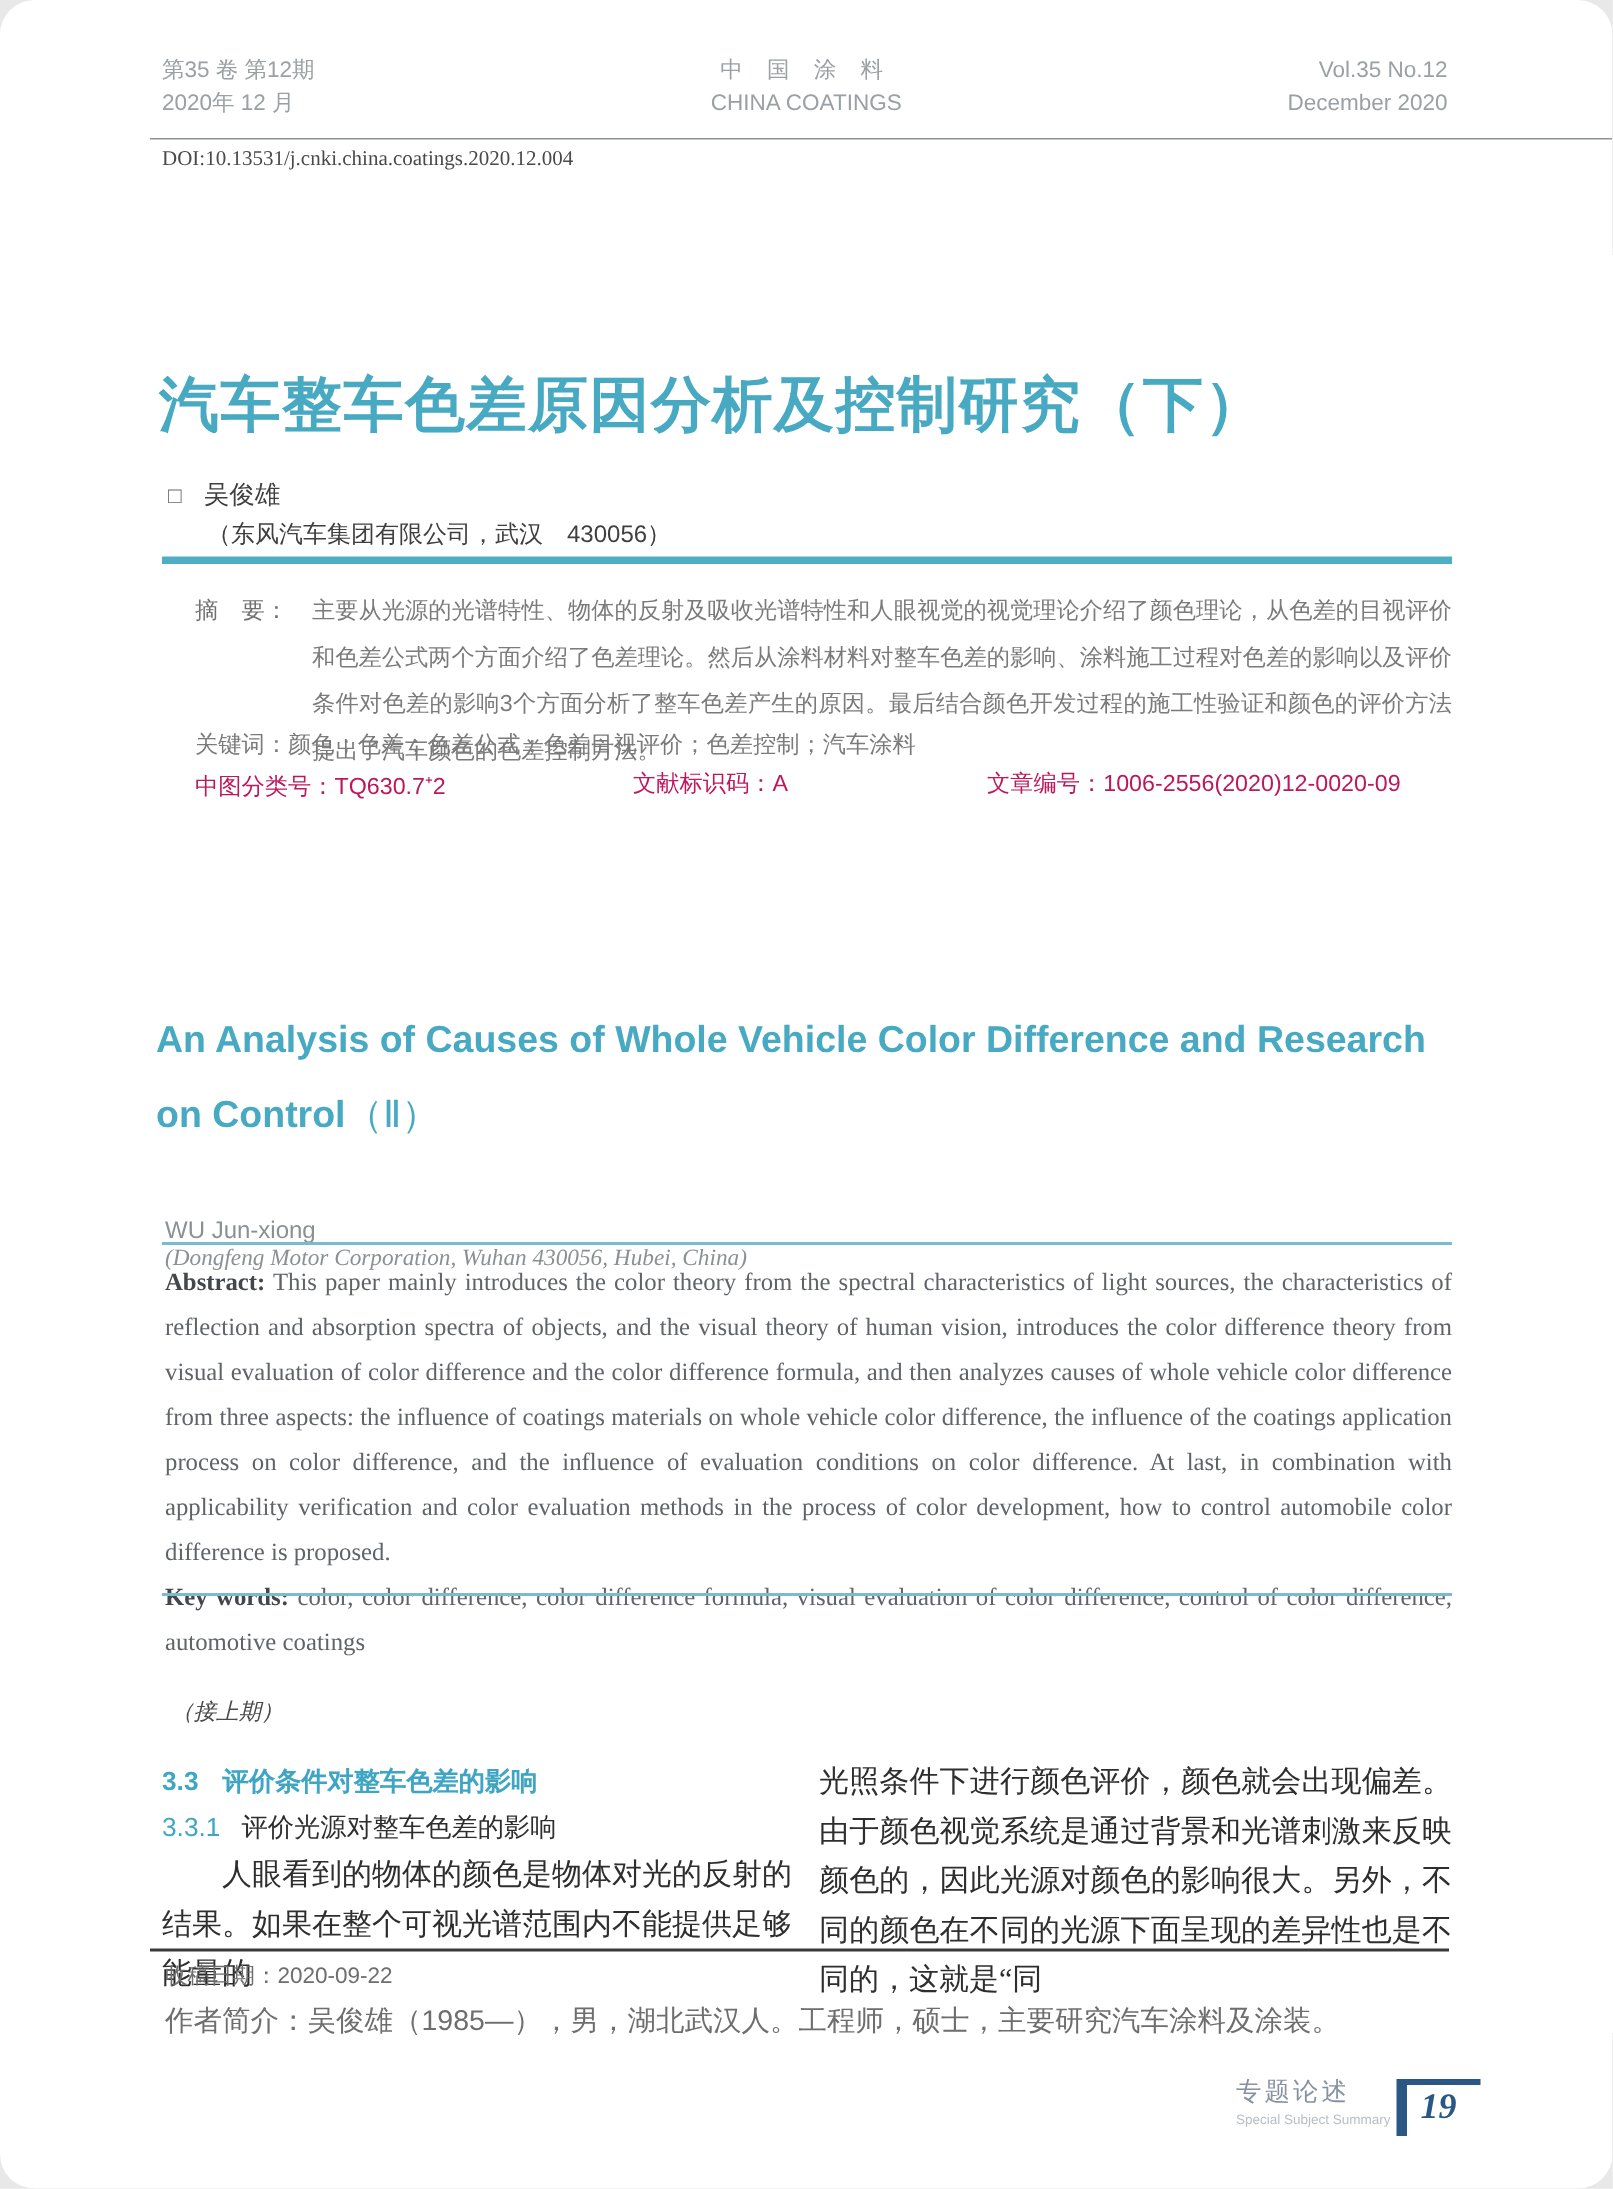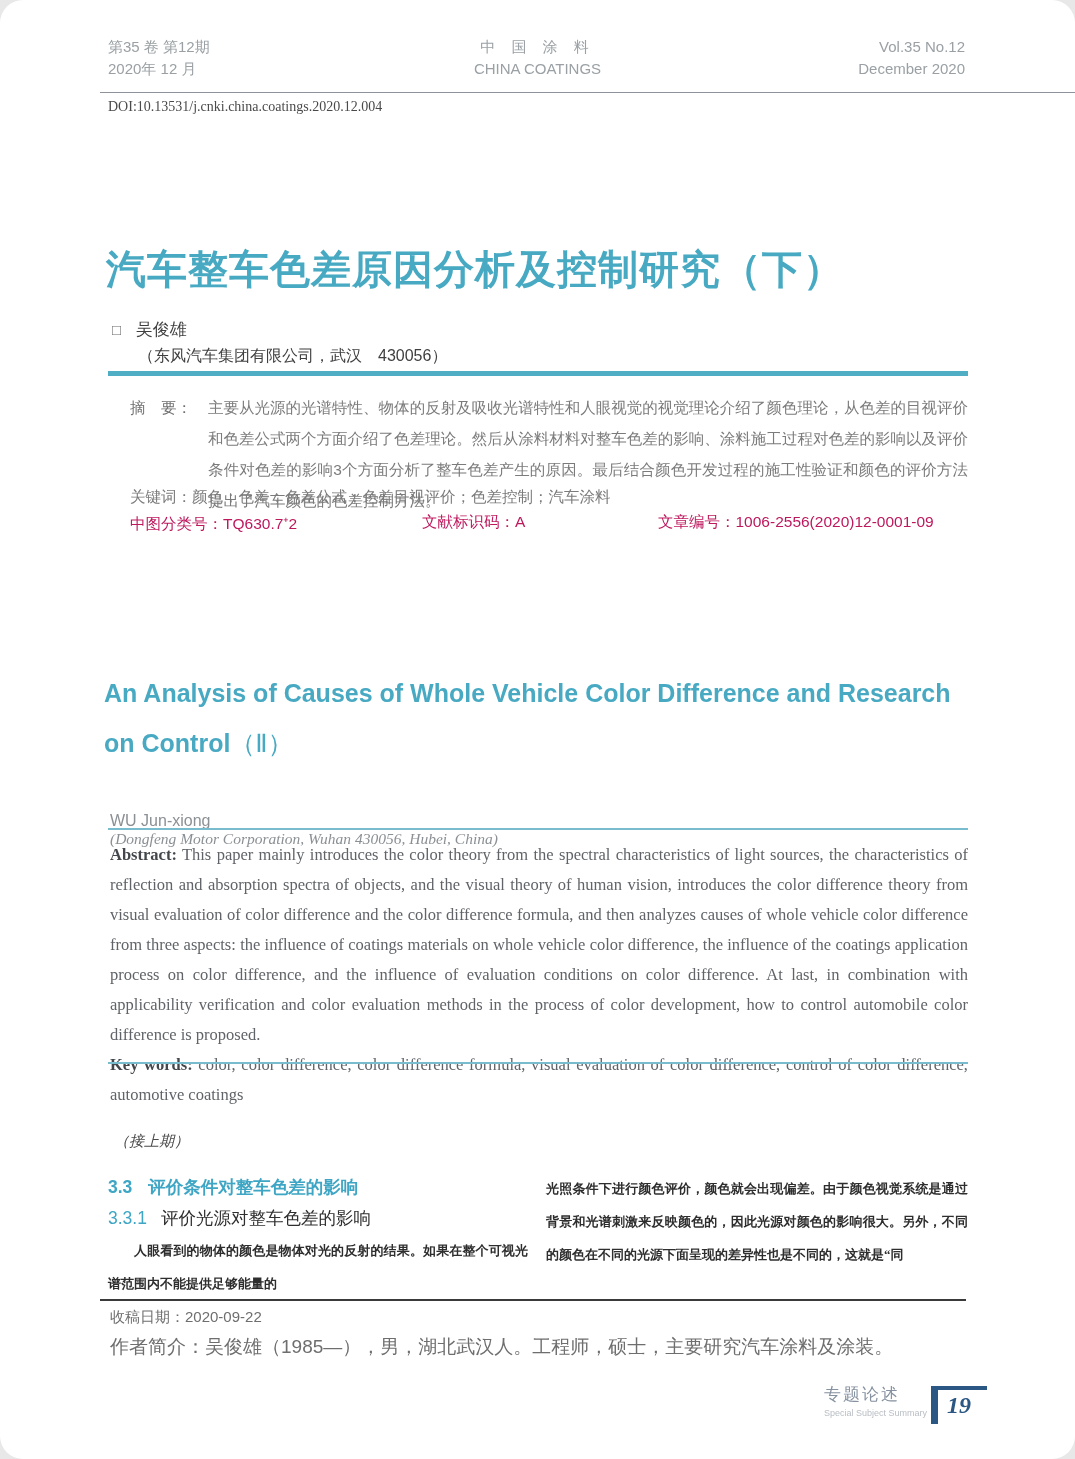--- a/index.html
+++ b/index.html
@@ -54,22 +54,22 @@
   .abs-en b{color:#43474b;}
   .teal-line-2{position:absolute;top:1062px;left:108px;width:860px;height:2px;background:#79bcce;}
   
   .cont-note{position:absolute;top:1132px;left:114px;font-size:15px;font-style:italic;color:#4a4a4a;font-family:"Liberation Serif",serif;}
   .col-left{position:absolute;top:1172px;left:108px;width:420px;}
   .col-right{position:absolute;top:1172px;left:546px;width:422px;}
   .sec-h2{font-size:17.5px;font-weight:bold;color:#3ea6c4;line-height:30px;}
   .sec-h2 .num{margin-right:16px;font-weight:bold;}
   .sec-h3{font-size:17.5px;color:#2e2e2e;line-height:32px;}
   .sec-h3 .num{color:#3ea6c4;margin-right:14px;}
-  .body-p{font-family:"Liberation Serif","DejaVu Serif",serif;font-size:13px;line-height:33px;
-    color:#2e2e2e;text-align:justify;font-weight:bold;}
+  .body-p{font-family:"Liberation Serif","DejaVu Serif",serif;font-size:20px;line-height:33px;
+    color:#2e2e2e;text-align:justify;}
   .indent{text-indent:2em;}
   
   .foot-rule{position:absolute;top:1299px;left:100px;width:866px;height:2px;background:#3a3a3a;}
   .foot-l1{position:absolute;top:1308px;left:110px;font-size:15px;color:#6e6e6e;}
   .foot-l2{position:absolute;top:1334px;left:110px;font-size:19px;color:#6e6e6e;}
   
   .col-label{position:absolute;top:1383px;right:148px;text-align:left;}
   .col-label .cn{font-size:17px;color:#8792a0;letter-spacing:2px;}
   .col-label .en{font-size:9px;color:#b9bec3;margin-top:2px;}
   .page-badge{position:absolute;top:1386px;right:88px;border-top:4px solid #2a5783;width:56px;}
@@ -108,21 +108,21 @@
   <div class="teal-bar"></div>
 
   <div class="abs-cn">
     <div class="lbl">摘　要：</div>
     <div class="txt">主要从光源的光谱特性、物体的反射及吸收光谱特性和人眼视觉的视觉理论介绍了颜色理论，从色差的目视评价和色差公式两个方面介绍了色差理论。然后从涂料材料对整车色差的影响、涂料施工过程对色差的影响以及评价条件对色差的影响3个方面分析了整车色差产生的原因。最后结合颜色开发过程的施工性验证和颜色的评价方法提出了汽车颜色的色差控制方法。</div>
   </div>
   <div class="kw-cn"><span>关键词：</span><span>颜色；色差；色差公式；色差目视评价；色差控制；汽车涂料</span></div>
   <div class="meta-row">
     <span class="m1">中图分类号：TQ630.7⁺2</span>
     <span class="m2">文献标识码：A</span>
-    <span class="m3">文章编号：1006-2556(2020)12-0001-09</span>
+    <span class="m3">文章编号：1006-2556(2020)12-0020-09</span>
   </div>
 
   <div class="title-en"><span>An Analysis of Causes of Whole Vehicle Color Difference and Research on Control</span><span class="suffix">（Ⅱ）</span></div>
   <div class="author-en">WU Jun-xiong</div>
   <div class="affil-en">(Dongfeng Motor Corporation, Wuhan 430056, Hubei, China)</div>
   <div class="teal-line-1"></div>
 
   <div class="abs-en">
     <b>Abstract:</b><span> This paper mainly introduces the color theory from the spectral characteristics of light sources, the characteristics of reflection and absorption spectra of objects, and the visual theory of human vision, introduces the color difference theory from visual evaluation of color difference and the color difference formula, and then analyzes causes of whole vehicle color difference from three aspects: the influence of coatings materials on whole vehicle color difference, the influence of the coatings application process on color difference, and the influence of evaluation conditions on color difference. At last, in combination with applicability verification and color evaluation methods in the process of color development, how to control automobile color difference is proposed.</span><br>
     <b>Key words:</b><span> color, color difference, color difference formula, visual evaluation of color difference, control of color difference, automotive coatings</span>

